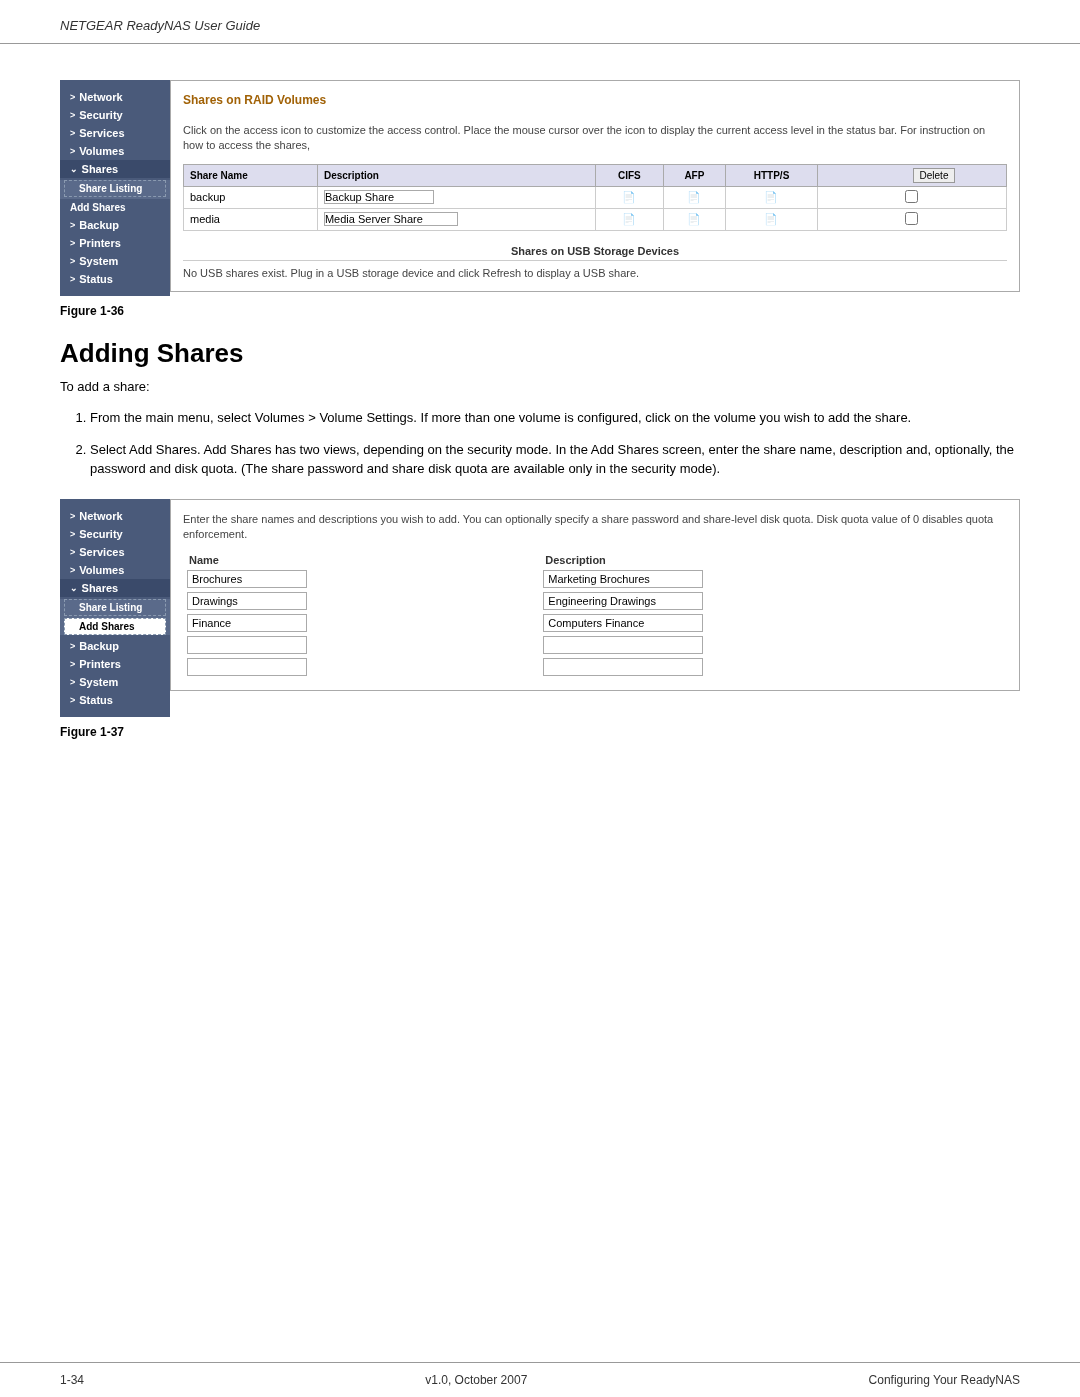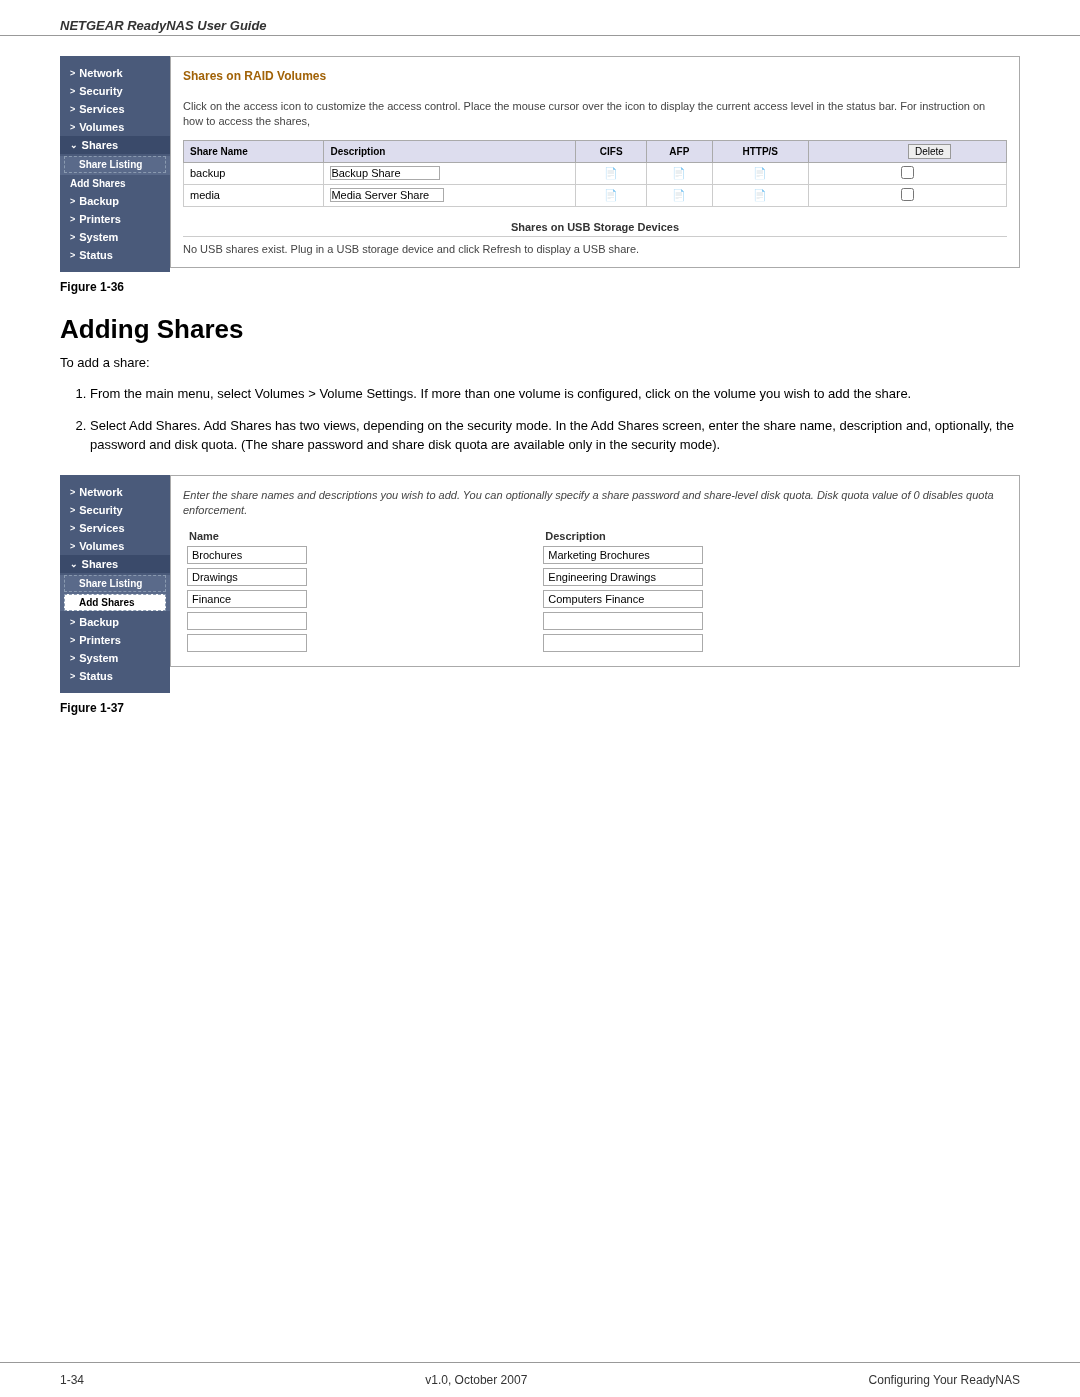--- a/index.html
+++ b/index.html
@@ -15,24 +15,23 @@
     .page-wrapper {
       width: 1080px;
       min-height: 1397px;
       padding: 0;
       display: flex;
       flex-direction: column;
     }
 
     
     .page-header {
-      padding: 18px 60px 2px 60px;
+      padding: 18px 60px 10px 60px;
       border-bottom: 1px solid #999;
-      margin-bottom: 20px;
-      font-weight: bold;
+      margin-bottom: 36px;
     }
     .page-header span {
       font-style: italic;
       font-size: 13px;
       color: #333;
     }
 
     
     .main-content {
       padding: 0 60px;
@@ -230,21 +229,20 @@
       flex: 1;
       padding: 12px;
       background: #fff;
       min-height: 180px;
     }
     .add-panel-desc {
       font-size: 11px;
       color: #444;
       margin-bottom: 10px;
       line-height: 1.4;
-      font-style: italic;
     }
     .add-shares-table {
       width: 100%;
       border-collapse: collapse;
       font-size: 11px;
     }
     .add-shares-table th {
       text-align: left;
       padding: 2px 6px;
       font-size: 11px;
@@ -356,21 +354,21 @@
             <tr>
               <td class="name-cell">backup</td>
               <td class="desc-cell"><input type="text" value="Backup Share" style="border: 1px solid rgb(170, 170, 170); font-size: 11px; width: 110px;"></td>
               <td class="icon-cell">📄</td>
               <td class="icon-cell">📄</td>
               <td class="icon-cell" style="color:#bbb;">📄</td>
               <td class="checkbox-cell"><input type="checkbox" style=""></td>
             </tr>
             <tr>
               <td class="name-cell">media</td>
-              <td class="desc-cell"><input type="text" value="Media Server Share" style="border: 1px solid rgb(170, 170, 170); font-size: 11px; width: 114px;"></td>
+              <td class="desc-cell"><input type="text" value="Media Server Share" style="border: 1px solid rgb(170, 170, 170); font-size: 11px; width: 134px;"></td>
               <td class="icon-cell">📄</td>
               <td class="icon-cell" style="color:#bbb;">📄</td>
               <td class="icon-cell" style="color:#bbb;">📄</td>
               <td class="checkbox-cell"><input type="checkbox" style=""></td>
             </tr>
           </tbody>
         </table>
 
         <div class="usb-section">
           <div class="usb-title">Shares on USB Storage Devices</div>

